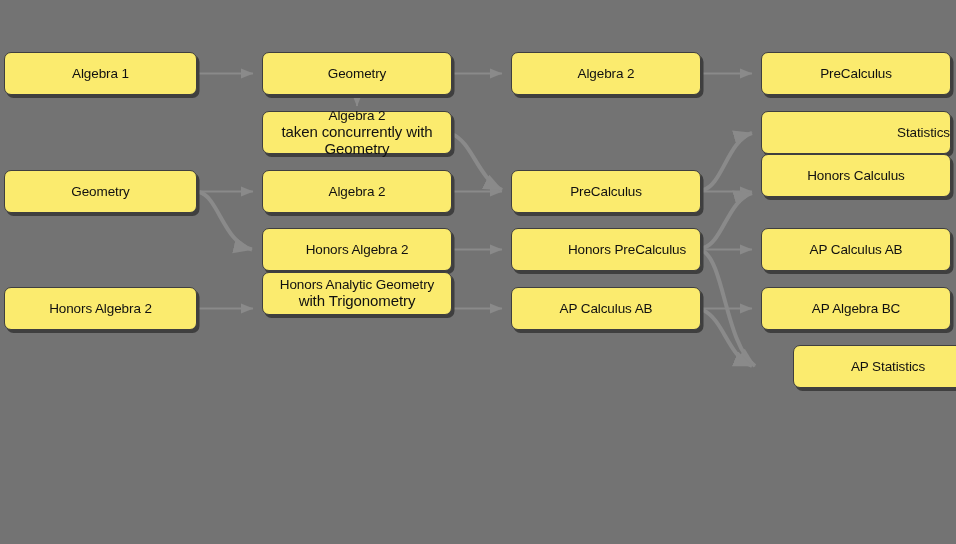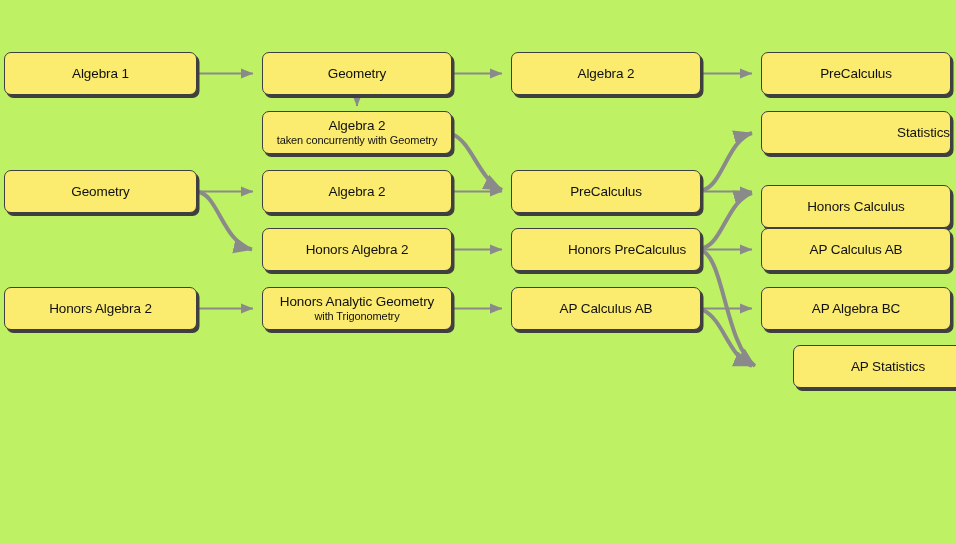--- a/index.html
+++ b/index.html
@@ -4,21 +4,21 @@
 <style>
   html, body {
     margin: 0;
     padding: 0;
     background: #000000;
   }
   #canvas {
     position: relative;
     width: 956px;
     height: 544px;
-    background: #bef264;
+    background: #737373;
     overflow: hidden;
     font-family: "Liberation Sans", sans-serif;
   }
   #edges {
     position: absolute;
     left: 0; top: 0;
     width: 956px;
     height: 544px;
     pointer-events: none;
   }
@@ -36,21 +36,21 @@
     color: #101010;
     text-align: center;
     line-height: 1.12;
     z-index: 2;
   }
   .node .title {
     font-size: 13.5px;
     letter-spacing: -0.1px;
   }
   .node .subtitle {
-    font-size: 11px;
+    font-size: 15px;
     margin-top: 1px;
     letter-spacing: -0.1px;
   }
 </style>
 </head>
 <body>
 
 <div id="canvas">
 
   <svg id="edges" viewBox="0 0 956 544">
@@ -119,21 +119,21 @@
       <div class="node" style="left: 262px; top: 111px; width: 190px; height: 43px;">
         <div class="title">Algebra 2</div>
         <div class="subtitle">taken concurrently with Geometry</div>
       </div>
       <div class="node" style="left: 262px; top: 170px; width: 190px; height: 43px;">
         <div class="title">Algebra 2</div>
       </div>
       <div class="node" style="left: 262px; top: 228px; width: 190px; height: 43px;">
         <div class="title">Honors Algebra 2</div>
       </div>
-      <div class="node" style="left: 262px; top: 287px; width: 190px; height: 43px;">
+      <div class="node" style="left: 262px; top: 272px; width: 190px; height: 43px;">
         <div class="title">Honors Analytic Geometry</div>
         <div class="subtitle">with Trigonometry</div>
       </div>
       <div class="node" style="left: 511px; top: 52px; width: 190px; height: 43px;">
         <div class="title">Algebra 2</div>
       </div>
       <div class="node" style="left: 511px; top: 170px; width: 190px; height: 43px;">
         <div class="title">PreCalculus</div>
       </div>
       <div class="node" style="left: 511px; top: 228px; width: 190px; height: 43px; padding-left: 42px;">
@@ -141,21 +141,21 @@
       </div>
       <div class="node" style="left: 511px; top: 287px; width: 190px; height: 43px;">
         <div class="title">AP Calculus AB</div>
       </div>
       <div class="node" style="left: 761px; top: 52px; width: 190px; height: 43px;">
         <div class="title">PreCalculus</div>
       </div>
       <div class="node" style="left: 761px; top: 111px; width: 190px; height: 43px; align-items: flex-end;">
         <div class="title">Statistics</div>
       </div>
-      <div class="node" style="left: 761px; top: 185px; width: 190px; height: 43px; align-items: center;">
+      <div class="node" style="left: 761px; top: 154px; width: 190px; height: 43px; align-items: center;">
         <div class="title">Honors Calculus</div>
       </div>
       <div class="node" style="left: 761px; top: 228px; width: 190px; height: 43px;">
         <div class="title">AP Calculus AB</div>
       </div>
       <div class="node" style="left: 761px; top: 287px; width: 190px; height: 43px;">
         <div class="title">AP Algebra BC</div>
       </div>
       <div class="node" style="left: 761px; top: 345px; width: 190px; height: 43px; margin-left: 32px;">
         <div class="title">AP Statistics</div>

